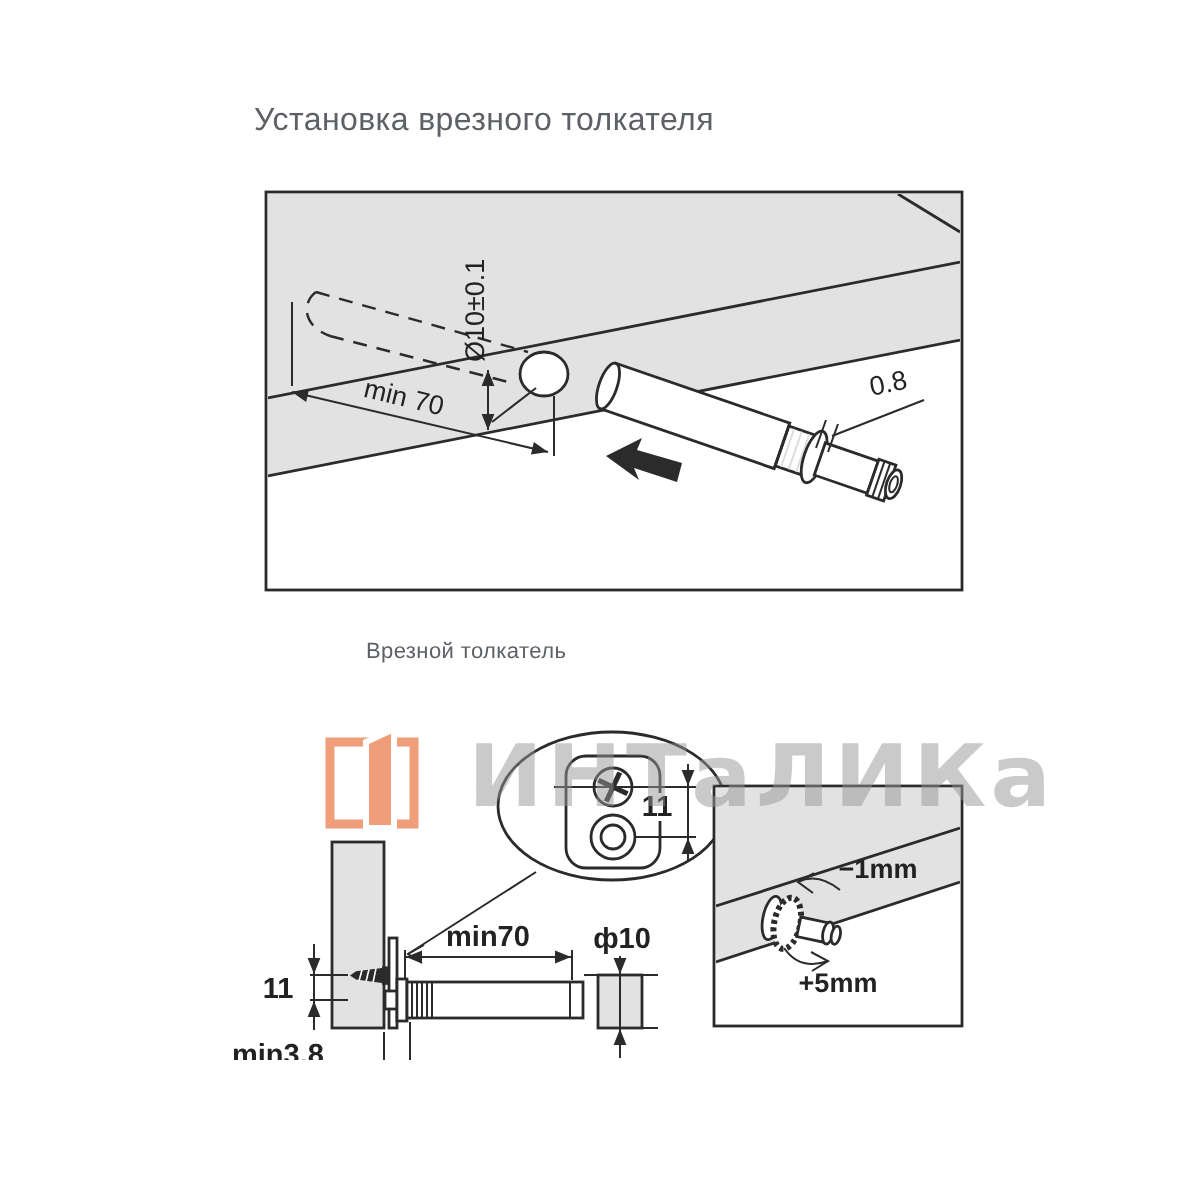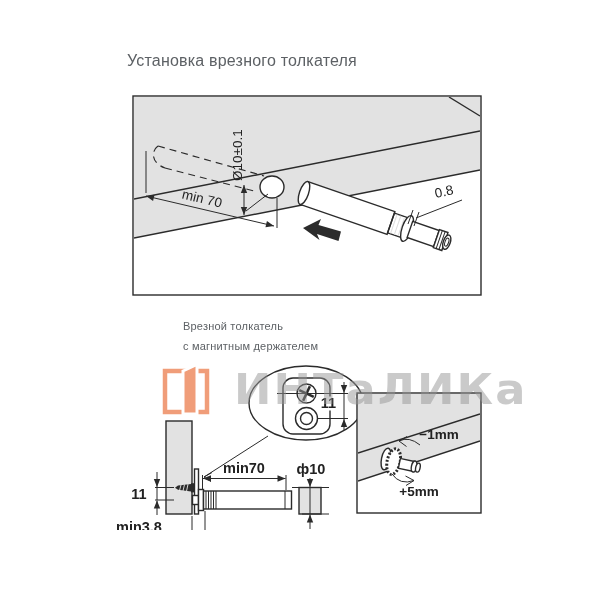--- a/index.html
+++ b/index.html
@@ -27,21 +27,20 @@
 </style>
 </head>
 <body>
 
 <div id="page">
 
   <div id="title" class="caption">Установка врезного толкателя</div>
 
   <div id="subtitle" class="caption">
     <div>Врезной толкатель</div>
-    <div>с магнитным держателем</div>
   </div>
 
   <svg width="600" height="600" viewBox="0 0 600 600">
     <defs>
       <marker id="ar" markerWidth="10" markerHeight="8" refX="8.5" refY="4" orient="auto-start-reverse" markerUnits="userSpaceOnUse">
         <path d="M0.5,0.8 L8.5,4 L0.5,7.2 Z" fill="#2b2b2b"></path>
       </marker>
       <clipPath id="clipTop">
           <rect x="119" y="97" width="346" height="197"></rect>
         </clipPath>

